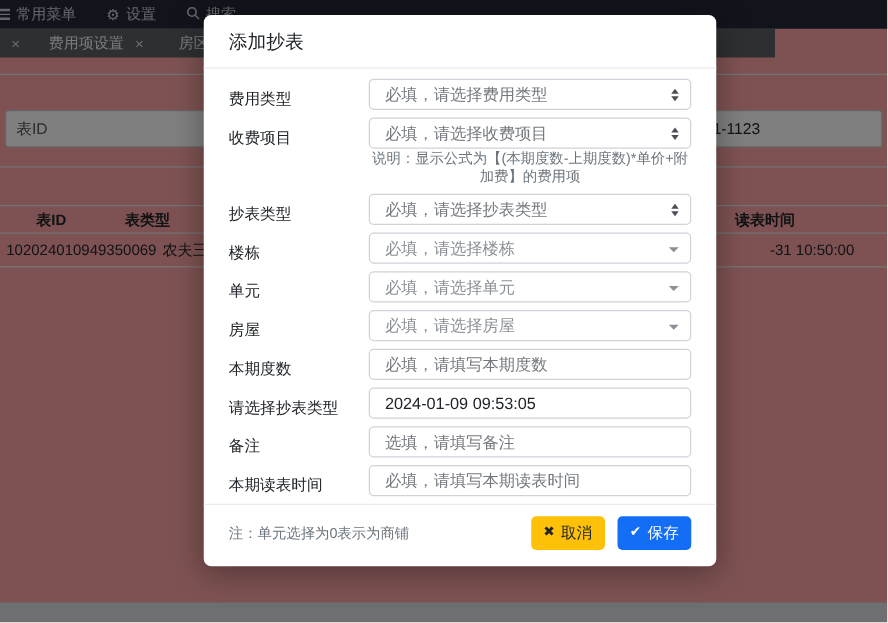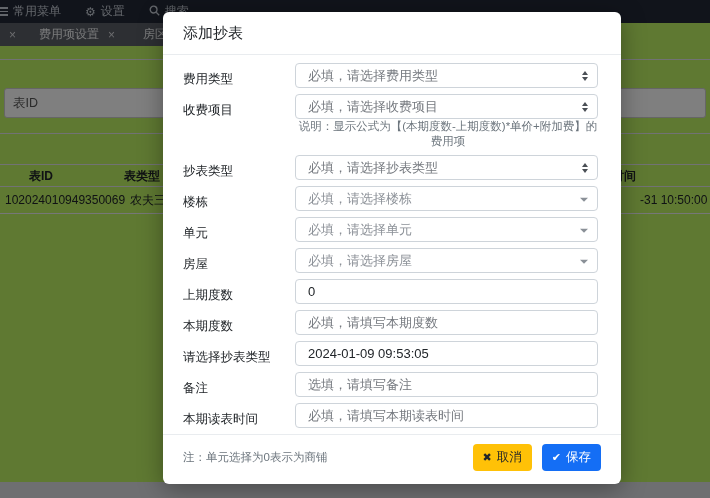--- a/index.html
+++ b/index.html
@@ -1,17 +1,17 @@
 <!DOCTYPE html>
 <html><head>
 <meta charset="utf-8">
 <style>
   * { box-sizing: border-box; margin: 0; padding: 0; }
   html,body { width:710px; height:498px; font-family:"Liberation Sans", sans-serif; }
-  .screen { position:relative; width:710px; height:498px; overflow:hidden; background:#bef264; }
+  .screen { position:relative; width:710px; height:498px; overflow:hidden; background:#fca5a5; }
 
   
   .navbar { position:absolute; top:0; left:0; right:0; height:23px; background:#232936;
             display:flex; align-items:center; color:#c6ccd6; font-size:12px; z-index:1; }
   .nav-item { display:flex; align-items:center; gap:5px; padding:0 12px; height:100%; cursor:pointer; }
   .nav-item:first-child { padding-left:2px; margin-left:-3px; }
   .bars { display:inline-flex; flex-direction:column; gap:2px; }
   .bars i { display:block; width:9px; height:1.5px; background:#c6ccd6; }
   .gear-glyph { font-size:12px; line-height:1; }
   .mag { display:inline-block; }
@@ -29,33 +29,33 @@
                   border-radius:3px; line-height:28px; padding:0 8px; color:#555; font-size:12.5px;
                   background:#fff; z-index:1; }
   .filter-room  { position:absolute; left:550px; top:88px; width:156px; height:30px; border:1px solid #ccc;
                   border-radius:3px; line-height:28px; padding:0 8px; color:#212529; font-size:12.5px;
                   background:#fff; z-index:1; }
 
   .trow-head { position:absolute; top:164px; left:0; right:0; height:23px; border-top:1px solid #e3e5e8;
                border-bottom:1px solid #e3e5e8; font-weight:bold; font-size:12px; color:#212529;
                line-height:22px; z-index:1; }
   .th1 { position:absolute; left:0;   width:82px; text-align:center; }
-  .th2 { position:absolute; left:100px; width:84px; text-align:center; }
+  .th2 { position:absolute; left:100px; width:84px; }
   .th3 { position:absolute; left:588px; }
   .trow { position:absolute; top:187px; left:0; right:0; height:27px; border-bottom:1px solid #eceef0;
           font-size:12px; color:#212529; line-height:27px; z-index:1; }
   .td1 { position:absolute; left:5px; }
   .td2 { position:absolute; left:130px; }
-  .td3 { position:absolute; left:640px; }
+  .td3 { position:absolute; left:616px; }
 
   .bodystrip { position:absolute; top:482px; left:0; right:0; bottom:0; background:#dcdfe3; z-index:1; }
 
   
   .overlay { position:absolute; inset:0; background:rgba(0,0,0,0.5); z-index:20; }
-  .modal { position:absolute; left:163px; top:12px; width:458px; background:#fff; border-radius:6px;
+  .modal { position:absolute; left:163px; top:12px; width:410px; background:#fff; border-radius:6px;
            box-shadow:0 5px 25px rgba(0,0,0,0.35); z-index:30; }
   .mtitle { padding:12px 20px 11px; font-size:15px; font-weight:500; color:#212529;
             border-bottom:1px solid #e9ecef; }
   .mbody { padding:8px 20px 0; }
   .mrow { display:flex; align-items:flex-end; margin-bottom:6px; }
   .mlabel { width:112px; padding-top:5px; font-size:12.5px; color:#212529; flex:none; }
   .mcontrol { width:303px; height:25px; border:1px solid #ced4da; border-radius:4px; position:relative;
               display:flex; align-items:center; padding:0 26px 0 12px; font-size:13px; background:#fff;
               cursor:pointer; }
   .mcontrol .ph { color:#75797f; white-space:nowrap; overflow:hidden; }
@@ -201,24 +201,20 @@
       </div>
 
       <div class="mrow">
         <label class="mlabel">房屋</label>
         <div class="mcontrol s2">
           <span class="ph">必填，请选择房屋</span>
           <span class="caret-dn"></span>
         </div>
       </div>
 
-      <div class="mrow">
-        <label class="mlabel">上期度数</label>
-        <input class="mctl" type="text" value="0" style="">
-      </div>
 
       <div class="mrow">
         <label class="mlabel">本期度数</label>
         <input class="mctl" type="text" placeholder="必填，请填写本期度数" style="">
       </div>
 
       <div class="mrow">
         <label class="mlabel">请选择抄表类型</label>
         <input class="mctl" type="text" value="2024-01-09 09:53:05" style="">
       </div>

